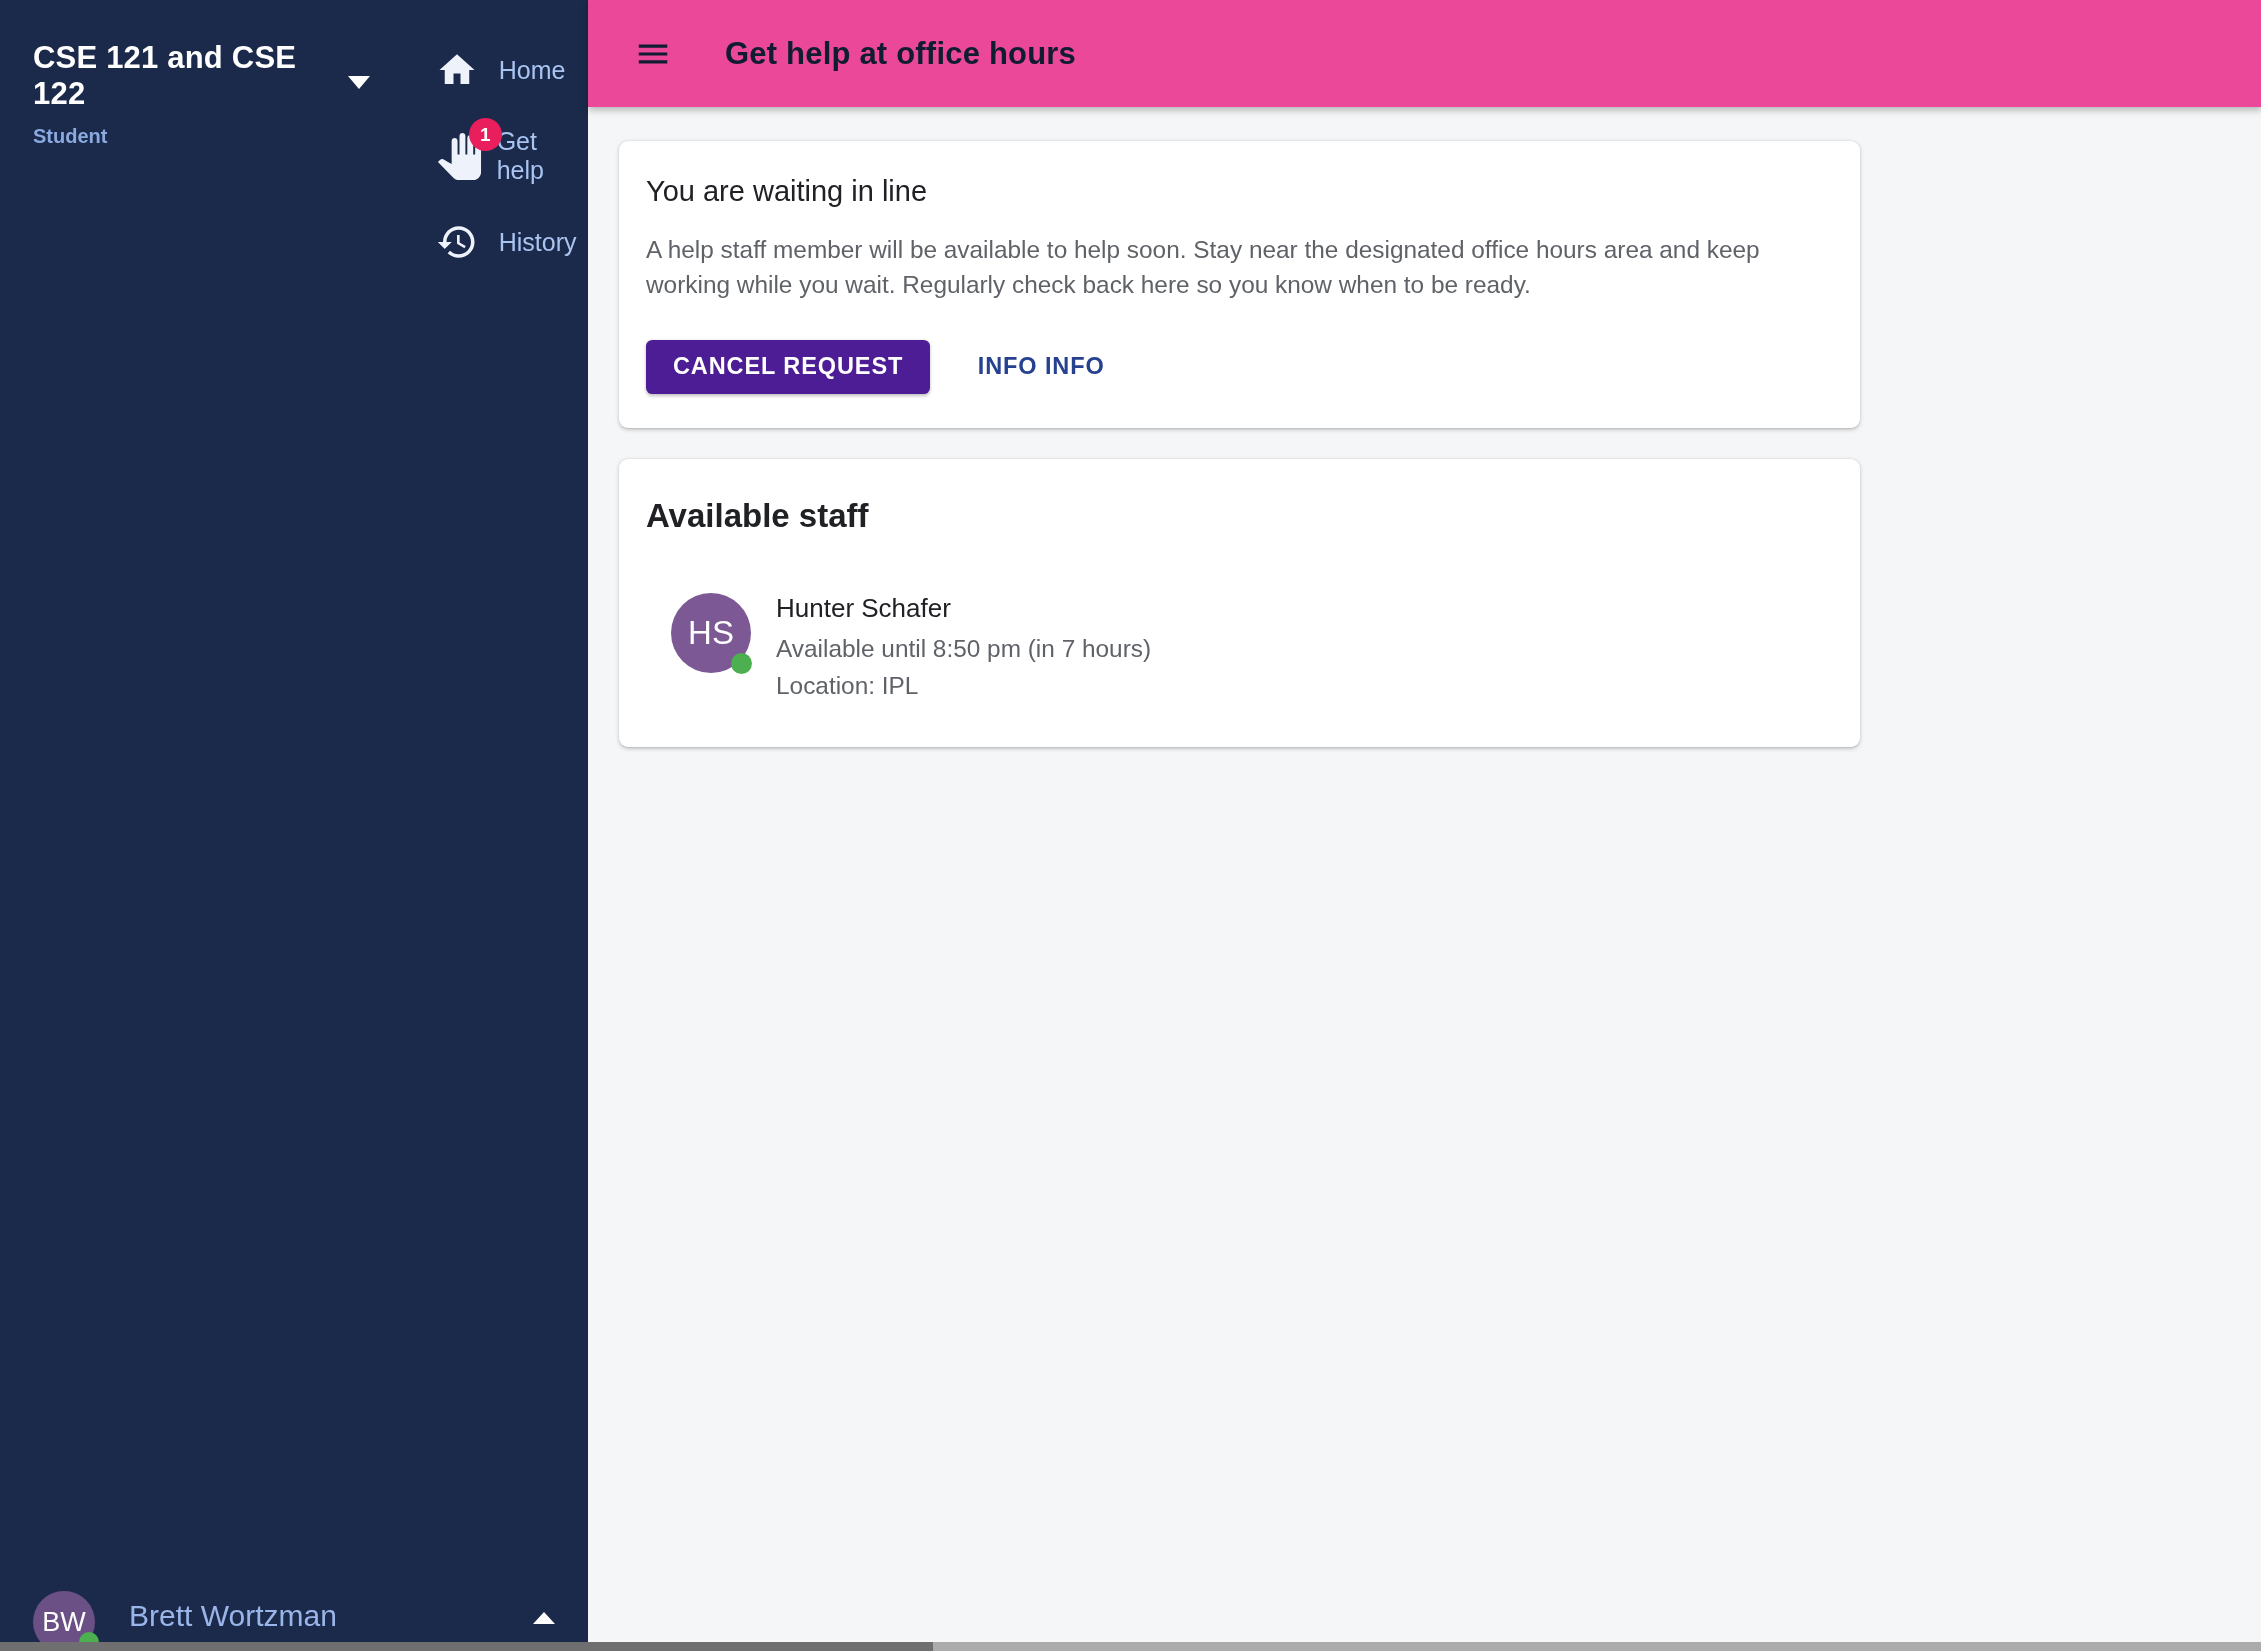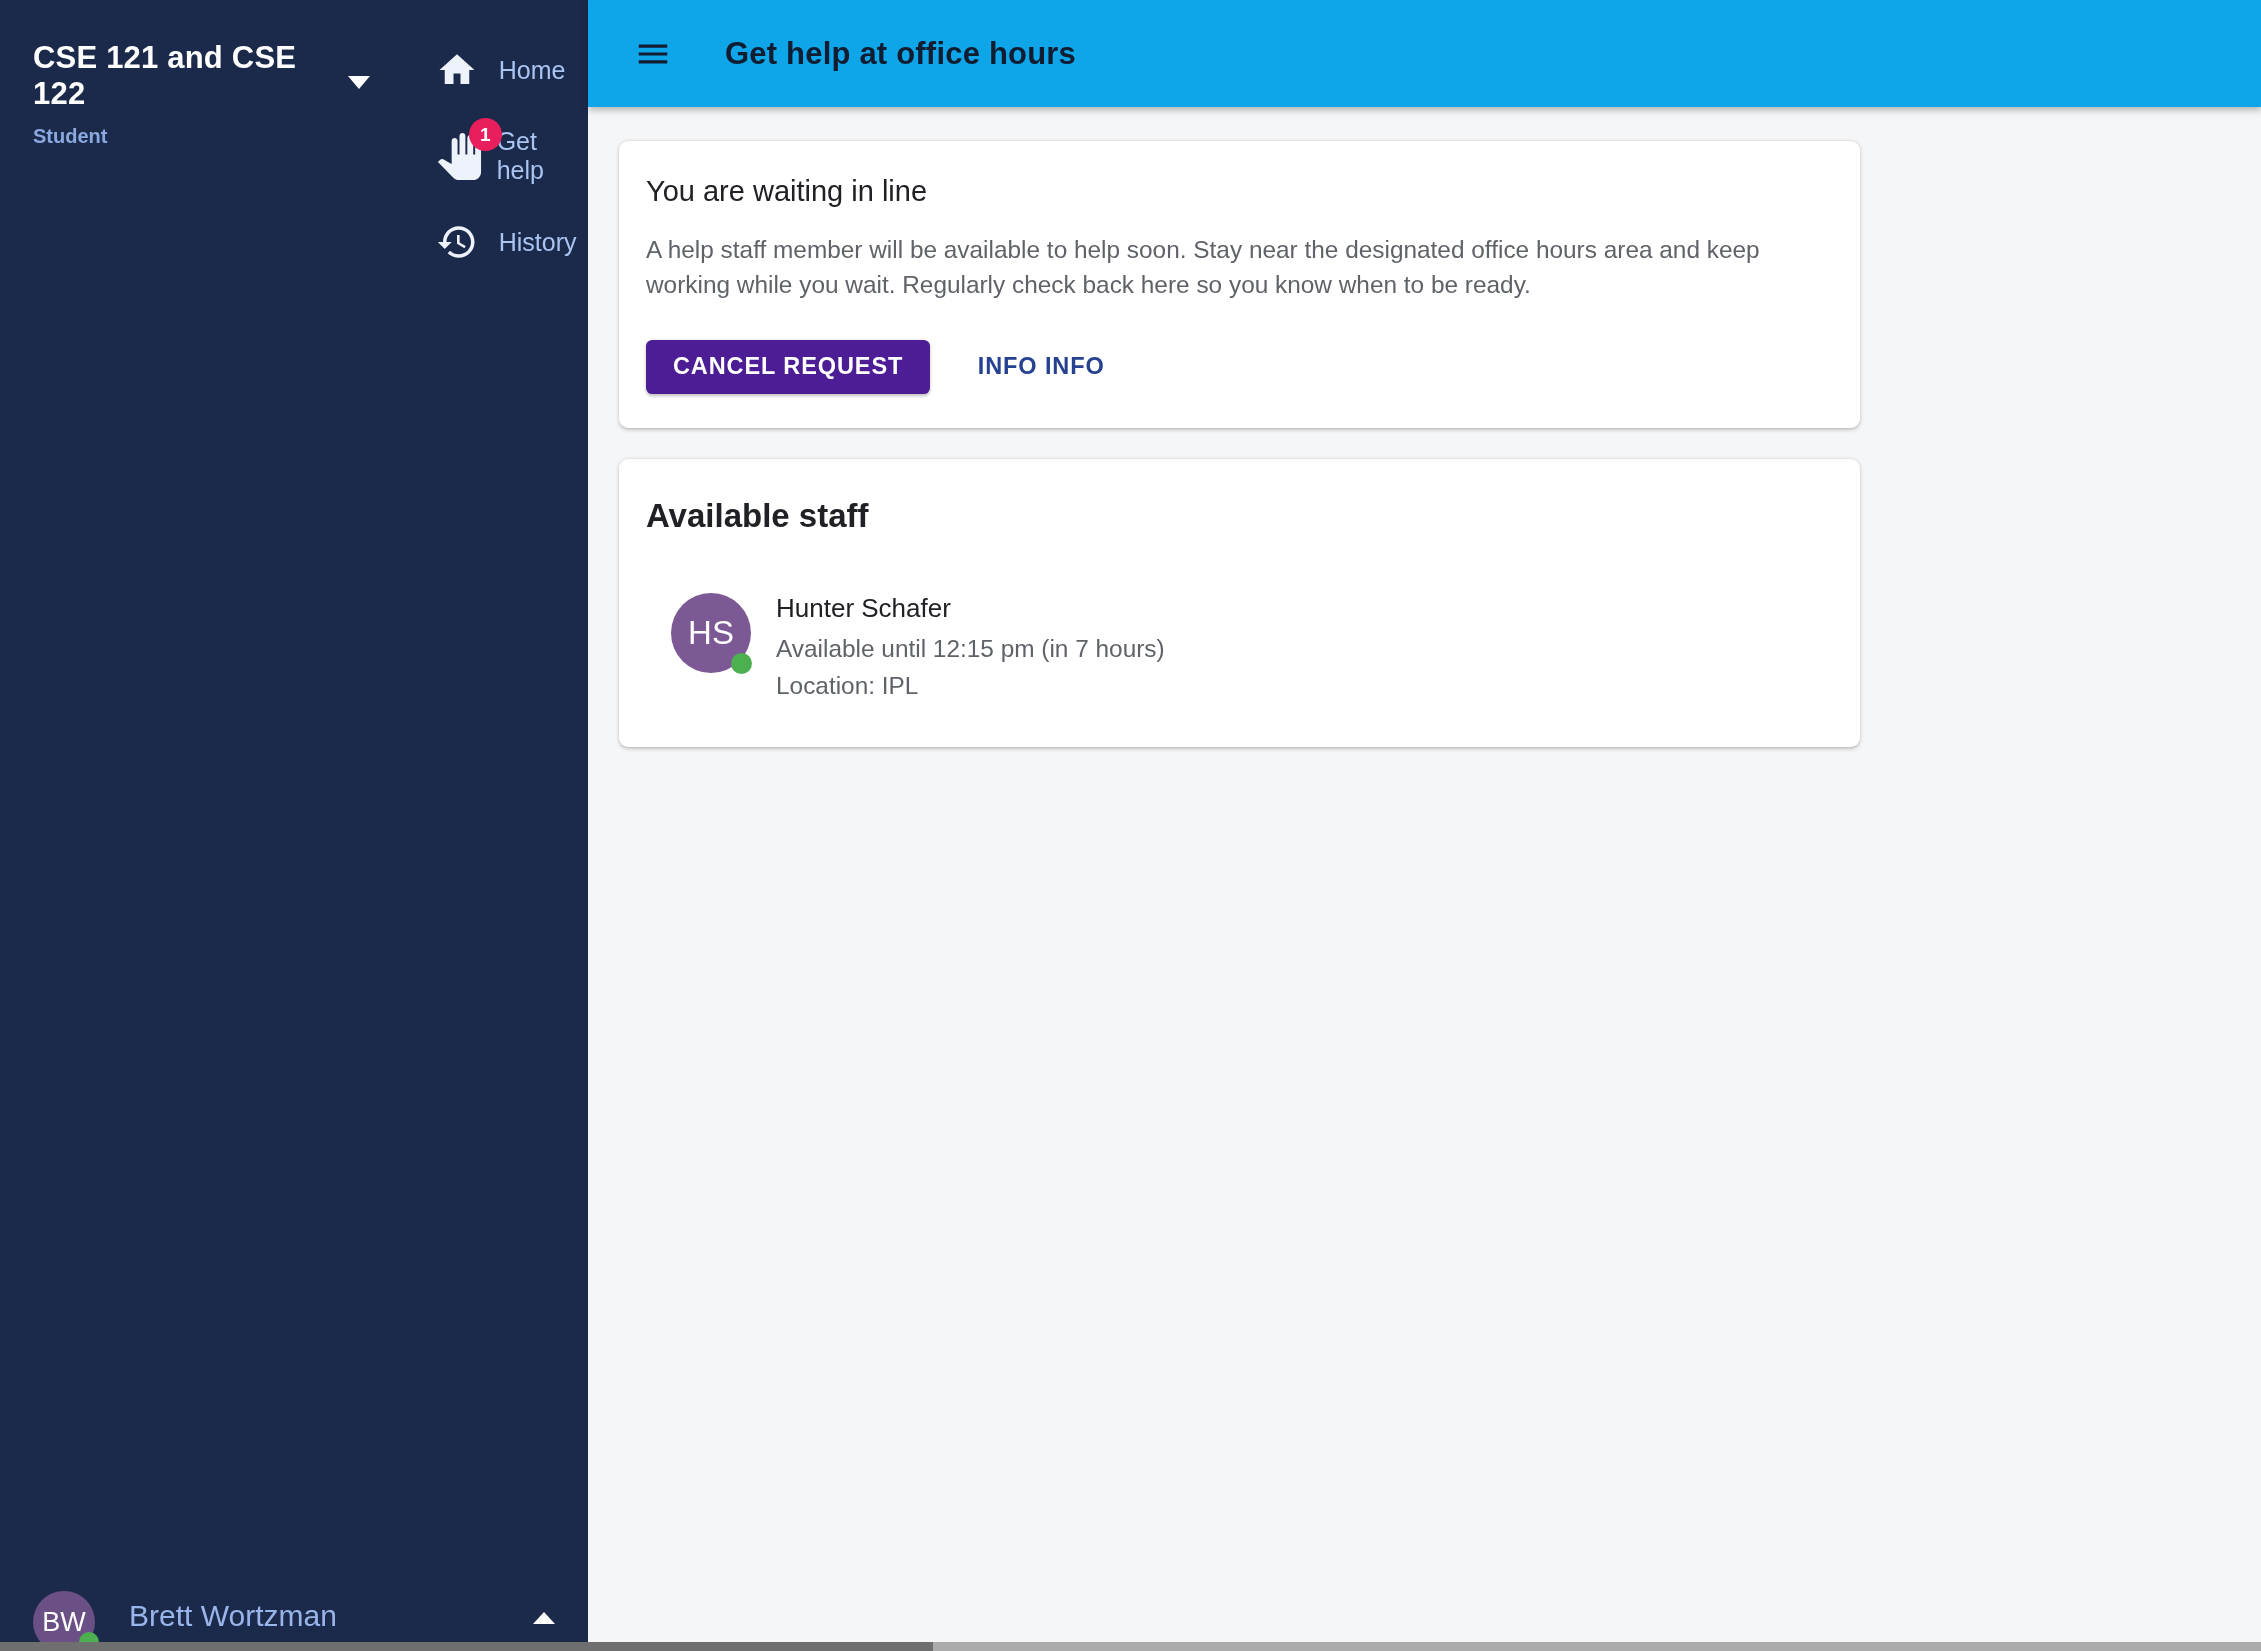--- a/index.html
+++ b/index.html
@@ -64,21 +64,21 @@
   .caret-up {
     width:0; height:0; margin-top:3.6px;
     border-left:11px solid transparent; border-right:11px solid transparent;
     border-bottom:12.7px solid #ffffff;
   }
 
   
   .main { flex:1; display:flex; flex-direction:column; height:100%; }
   .appbar {
     height:107px; min-height:107px;
-    background:#0ea5e9;
+    background:#ec4899;
     display:flex; align-items:center;
     padding-left:45px;
     box-shadow:0 2.7px 7.2px rgba(0,0,0,0.28);
     position:relative; z-index:5;
   }
   .menu-btn { width:40px; height:40px; display:flex; align-items:center; justify-content:center; cursor:pointer; }
   .menu-btn svg { fill:#101c30; }
   .appbar-title { color:#101c30; font-size:31px; font-weight:700; margin-left:52px; letter-spacing:0.2px; }
 
   .content { flex:1; background:#f5f6f7; padding:34px 0 0 31px; overflow:hidden; }
@@ -203,21 +203,21 @@
 
       <div class="card card-staff">
         <div class="staff-title">Available staff</div>
         <div class="staff-row">
           <div class="avatar avatar-hs">
             <span>HS</span>
             <div class="status-dot"></div>
           </div>
           <div class="staff-info">
             <div class="staff-name">Hunter Schafer</div>
-            <div class="staff-availability">Available until 12:15 pm (in 7 hours)</div>
+            <div class="staff-availability">Available until 8:50 pm (in 7 hours)</div>
             <div class="staff-location">Location: IPL</div>
           </div>
         </div>
       </div>
 
     </div>
   </div>
 </div>
 
 <div class="hscrollbar">

